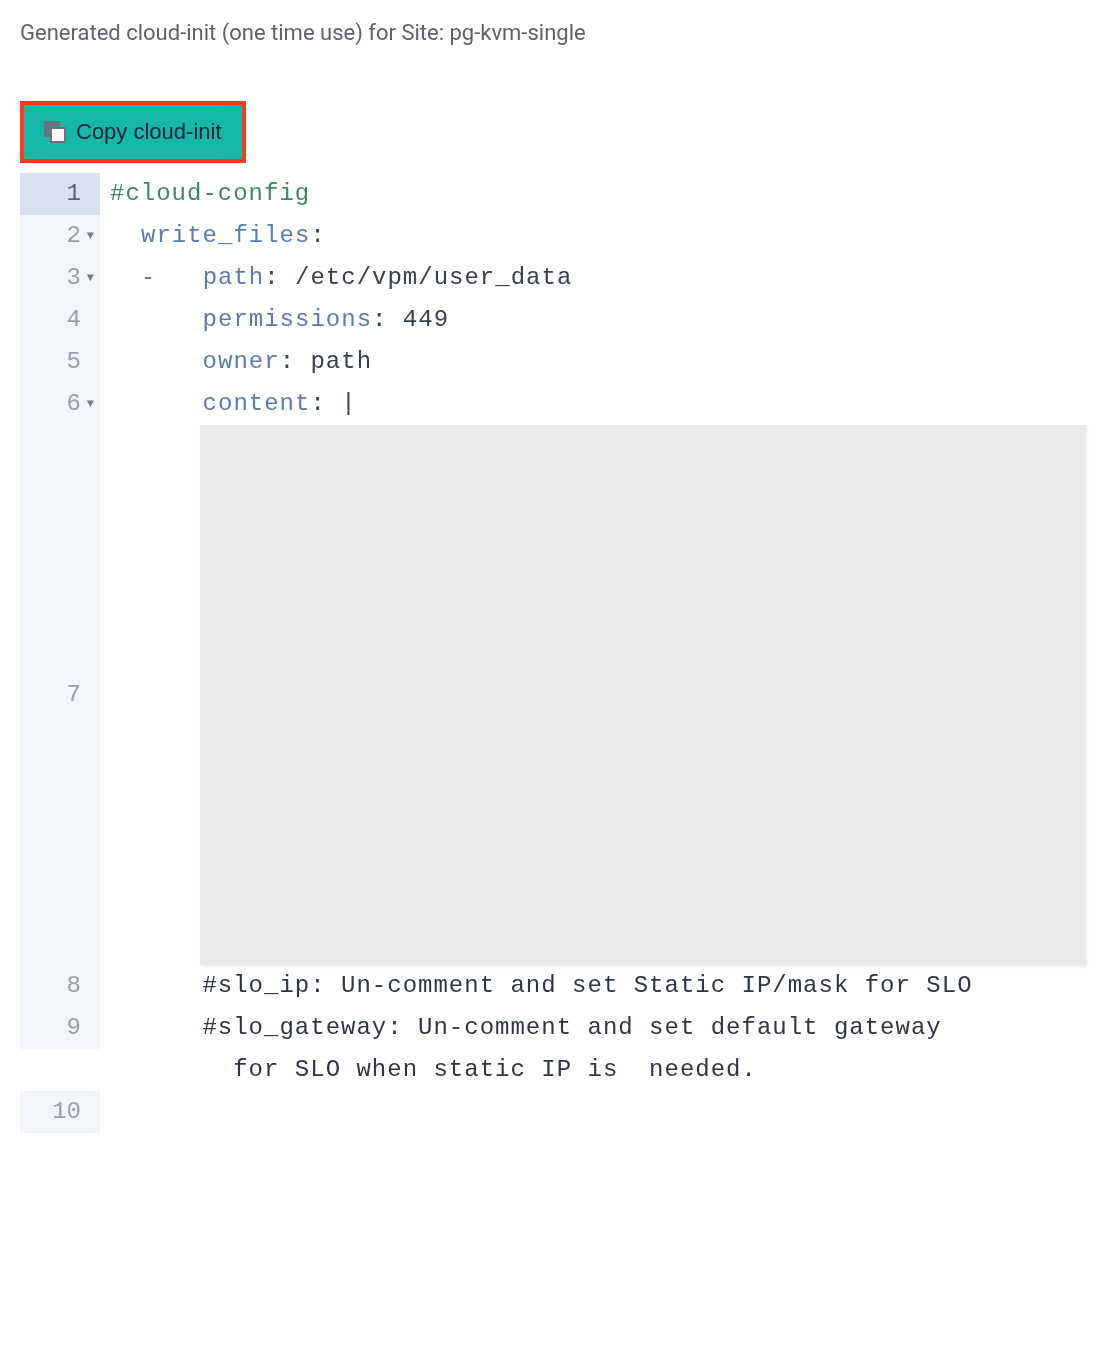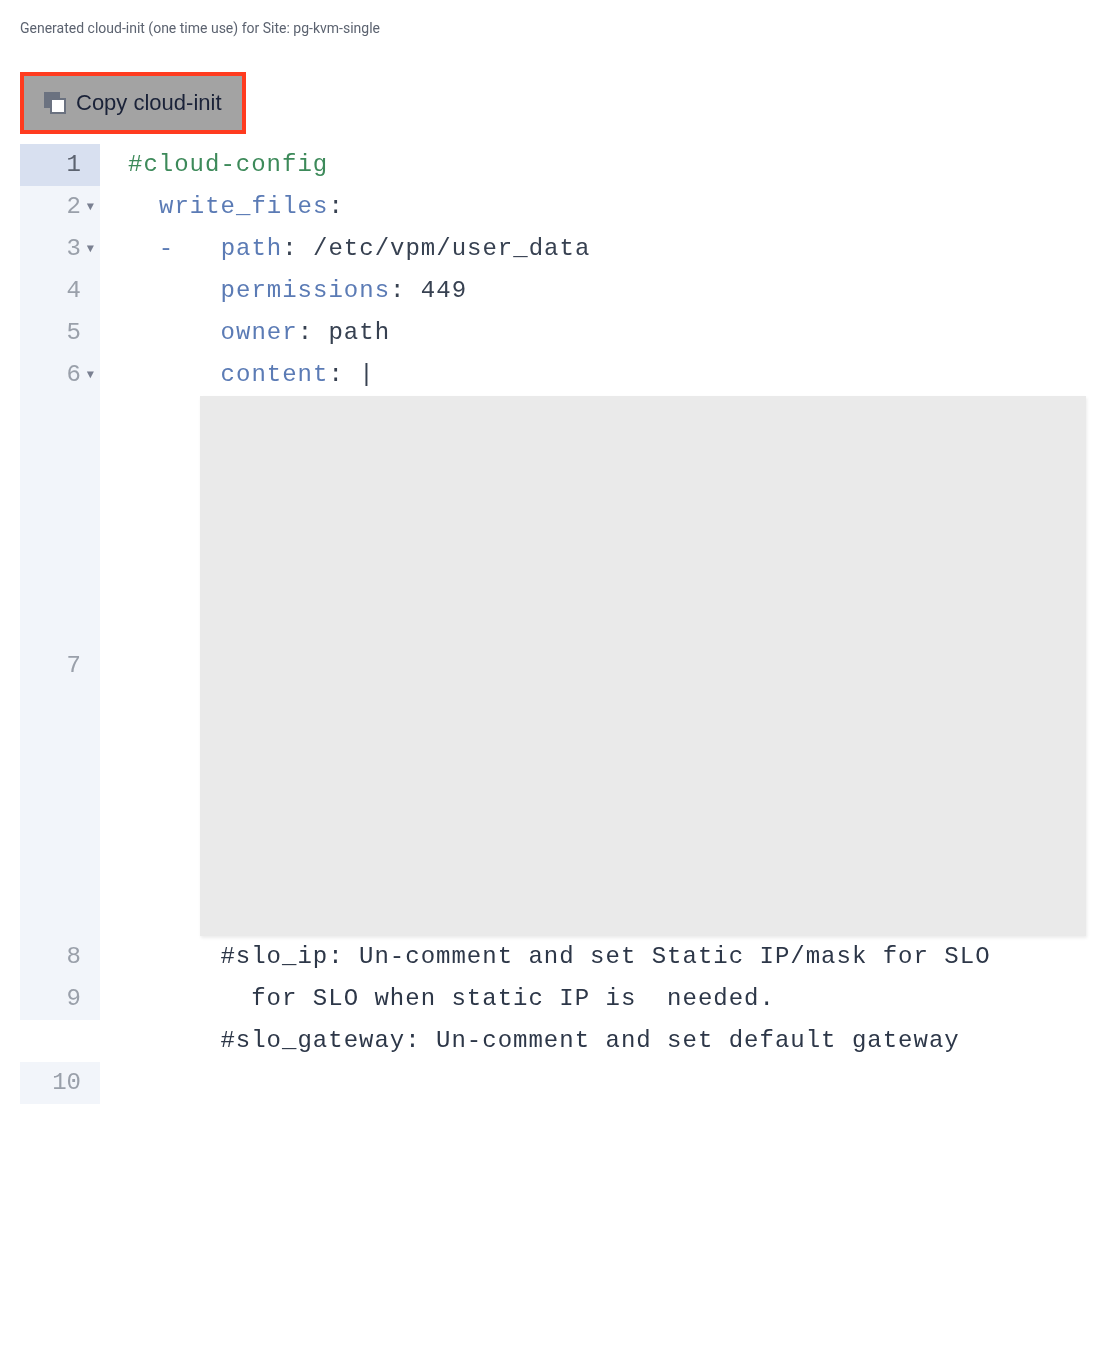--- a/index.html
+++ b/index.html
@@ -7,31 +7,31 @@
       margin: 0;
       padding: 0;
     }
     body {
       font-family: -apple-system, BlinkMacSystemFont, "Segoe UI", Roboto, sans-serif;
       background: #fff;
       padding: 20px;
       width: 1116px;
     }
     .header-text {
-      font-size: 14px;
+      font-size: 22px;
       color: #5c6370;
-      margin-bottom: 36px;
+      margin-bottom: 56px;
     }
     .copy-button {
       display: inline-flex;
       align-items: center;
       gap: 10px;
       padding: 14px 20px;
       border: 4px solid #ff3b1f;
-      background: #a3a3a3;
+      background: #14b8a6;
       font-size: 22px;
       color: #1a2238;
       cursor: pointer;
       margin-bottom: 10px;
     }
     .copy-icon {
       width: 22px;
       height: 22px;
       position: relative;
     }
@@ -101,21 +101,21 @@
       min-height: 540px;
     }
     .redacted-block {
       background: #eaeaea;
       margin-left: 100px;
       margin-right: 10px;
       height: 540px;
       box-shadow: 1px 2px 3px rgba(0,0,0,0.08);
       flex: 1;
     }
-    .indent0 { padding-left: 28px; letter-spacing: 1px; }
+    .indent0 { padding-left: 10px; letter-spacing: 1px; }
   </style>
 </head>
 <body>
 
 
 
 <div class="header-text">Generated cloud-init (one time use) for Site: pg-kvm-single</div>
 
 <button class="copy-button">
   <span class="copy-icon">
@@ -180,21 +180,21 @@
         <span>8</span>
         <span class="fold"></span>
       </div>
       <div class="code indent0"><div><span class="c-hash">&nbsp;&nbsp;&nbsp;&nbsp;&nbsp;&nbsp;#slo_ip: Un-comment and set Static IP/mask for SLO</span></div></div>
     </div>
     <div class="editor-row">
       <div class="gutter">
         <span>9</span>
         <span class="fold"></span>
       </div>
-      <div class="code indent0"><div><span class="c-hash">&nbsp;&nbsp;&nbsp;&nbsp;&nbsp;&nbsp;&nbsp;&nbsp;for SLO when static IP is  needed.</span></div><div><span class="c-hash">&nbsp;&nbsp;&nbsp;&nbsp;&nbsp;&nbsp;#slo_gateway: Un-comment and set default gateway</span></div></div>
+      <div class="code indent0"><div><span class="c-hash">&nbsp;&nbsp;&nbsp;&nbsp;&nbsp;&nbsp;#slo_gateway: Un-comment and set default gateway</span></div><div><span class="c-hash">&nbsp;&nbsp;&nbsp;&nbsp;&nbsp;&nbsp;&nbsp;&nbsp;for SLO when static IP is  needed.</span></div></div>
     </div>
     <div class="editor-row">
       <div class="gutter">
         <span>10</span>
         <span class="fold"></span>
       </div>
       <div class="code indent0"></div>
     </div>
   </div>
 

